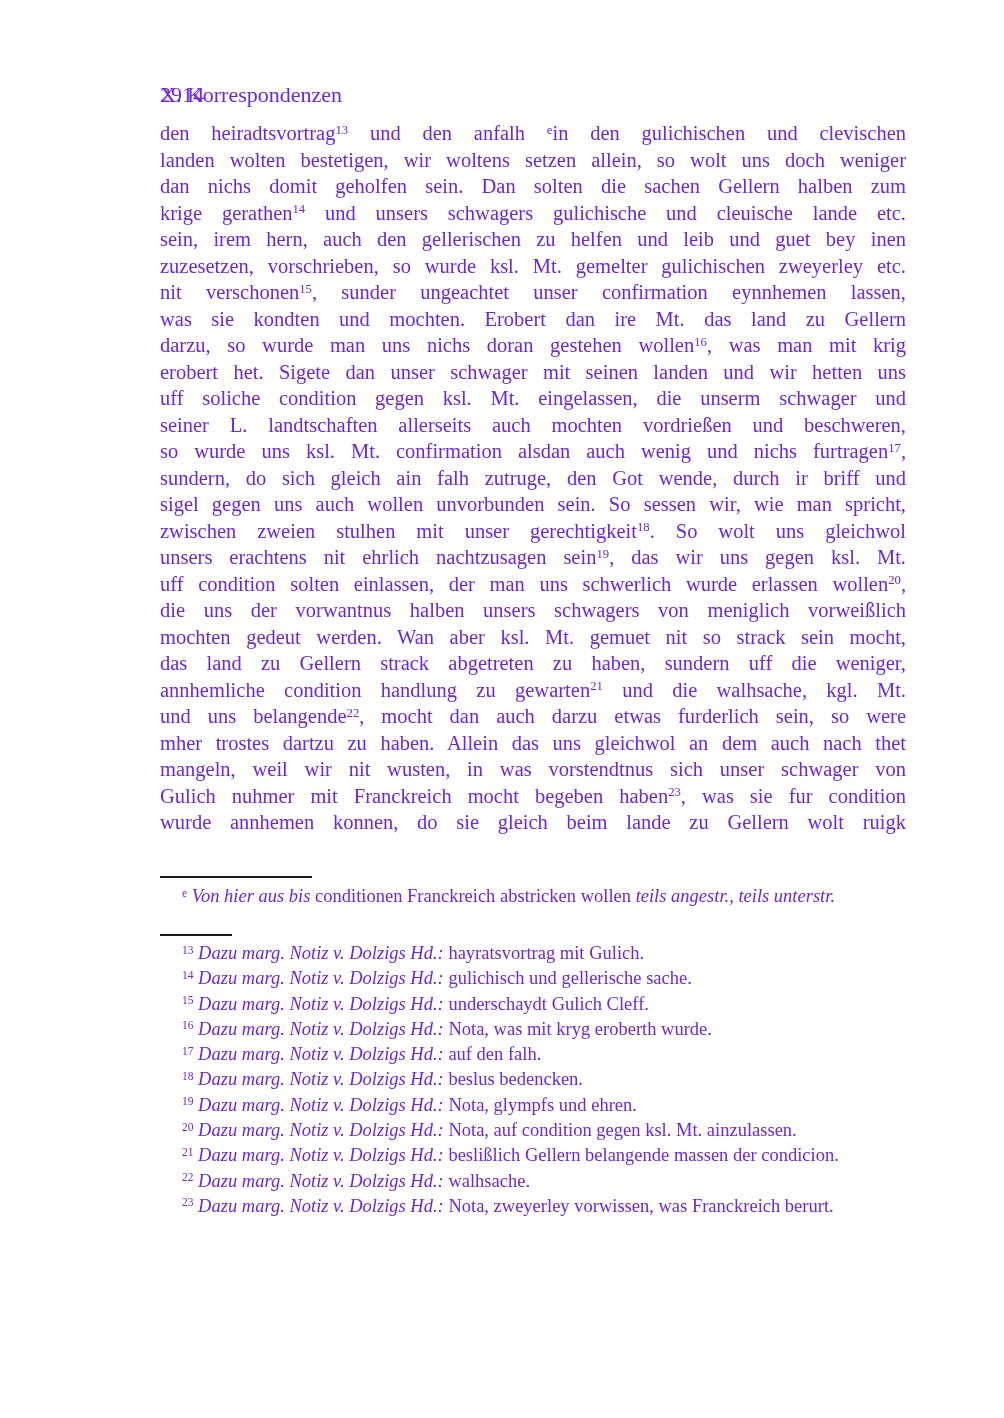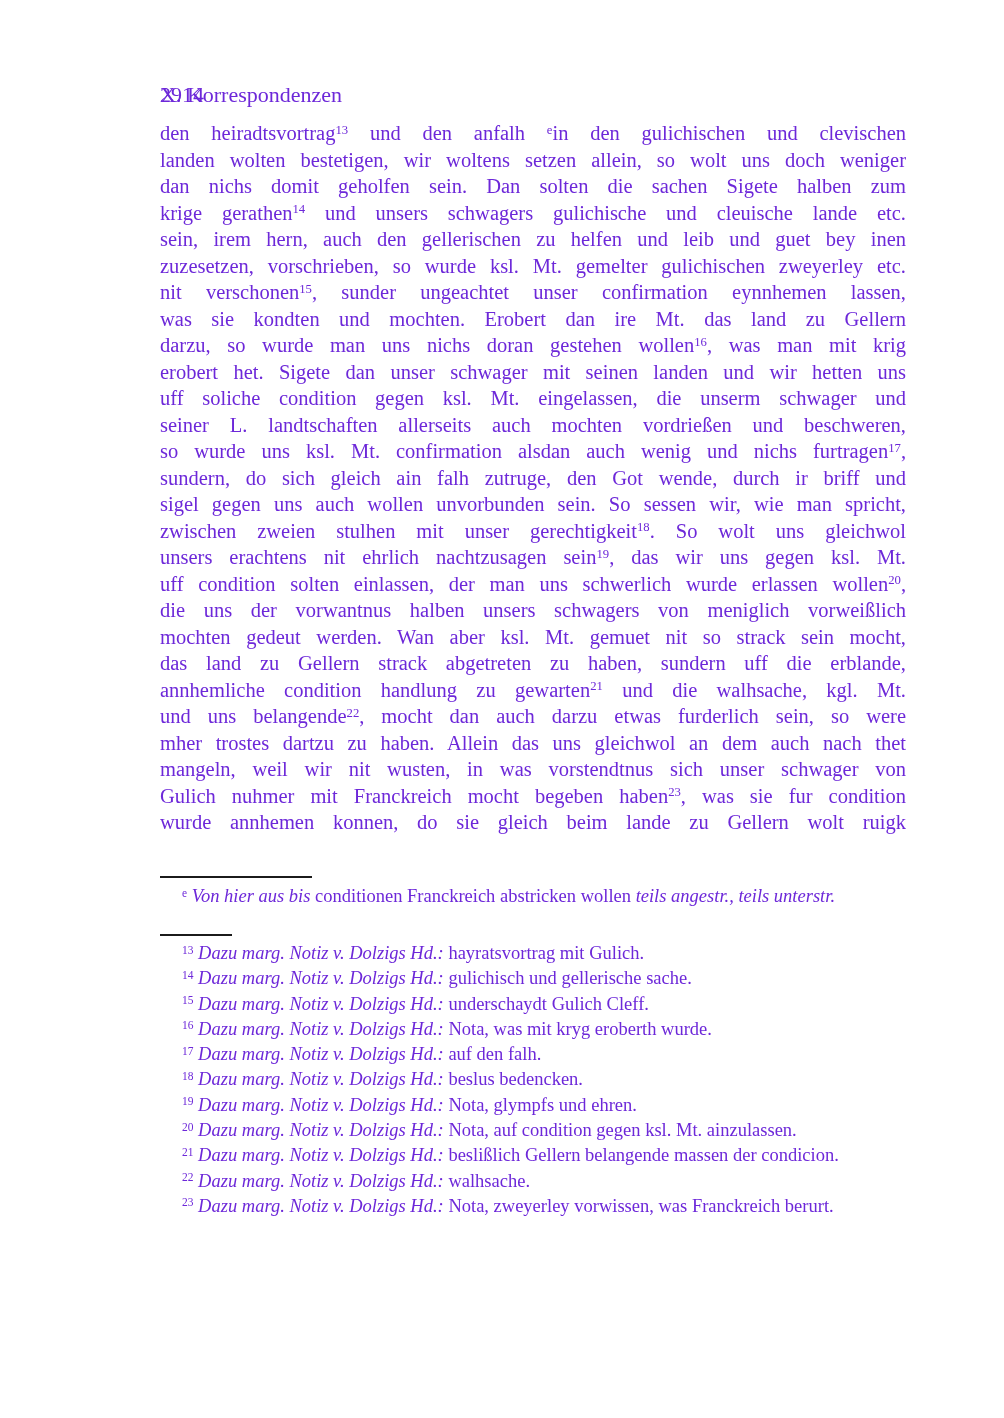--- a/index.html
+++ b/index.html
@@ -81,39 +81,39 @@
 <div class="page">
 
   <header class="running-header">
     <span class="page-num">2914</span>
     <span class="running-title">X. Korrespondenzen</span>
   </header>
 
   <main class="body-text">
       <div class="line">den heiradtsvortrag<sup class="fnref">13</sup> und den anfalh <sup class="fnref">e</sup>in den gulichischen und clevischen</div>
       <div class="line">landen wolten bestetigen, wir woltens setzen allein, so wolt uns doch weniger</div>
-      <div class="line">dan nichs domit geholfen sein. Dan solten die sachen Sigete halben zum</div>
+      <div class="line">dan nichs domit geholfen sein. Dan solten die sachen Gellern halben zum</div>
       <div class="line">krige gerathen<sup class="fnref">14</sup> und unsers schwagers gulichische und cleuische lande etc.</div>
       <div class="line">sein, irem hern, auch den gellerischen zu helfen und leib und guet bey inen</div>
       <div class="line">zuzesetzen, vorschrieben, so wurde ksl. Mt. gemelter gulichischen zweyerley etc.</div>
       <div class="line">nit verschonen<sup class="fnref">15</sup>, sunder ungeachtet unser confirmation eynnhemen lassen,</div>
       <div class="line">was sie kondten und mochten. Erobert dan ire Mt. das land zu Gellern</div>
       <div class="line">darzu, so wurde man uns nichs doran gestehen wollen<sup class="fnref">16</sup>, was man mit krig</div>
       <div class="line">erobert het. Sigete dan unser schwager mit seinen landen und wir hetten uns</div>
       <div class="line">uff soliche condition gegen ksl. Mt. eingelassen, die unserm schwager und</div>
       <div class="line">seiner L. landtschaften allerseits auch mochten vordrießen und beschweren,</div>
       <div class="line">so wurde uns ksl. Mt. confirmation alsdan auch wenig und nichs furtragen<sup class="fnref">17</sup>,</div>
       <div class="line">sundern, do sich gleich ain falh zutruge, den Got wende, durch ir briff und</div>
       <div class="line">sigel gegen uns auch wollen unvorbunden sein. So sessen wir, wie man spricht,</div>
       <div class="line">zwischen zweien stulhen mit unser gerechtigkeit<sup class="fnref">18</sup>. So wolt uns gleichwol</div>
       <div class="line">unsers erachtens nit ehrlich nachtzusagen sein<sup class="fnref">19</sup>, das wir uns gegen ksl. Mt.</div>
       <div class="line">uff condition solten einlassen, der man uns schwerlich wurde erlassen wollen<sup class="fnref">20</sup>,</div>
       <div class="line">die uns der vorwantnus halben unsers schwagers von meniglich vorweißlich</div>
       <div class="line">mochten gedeut werden. Wan aber ksl. Mt. gemuet nit so strack sein mocht,</div>
-      <div class="line">das land zu Gellern strack abgetreten zu haben, sundern uff die erblande,</div>
+      <div class="line">das land zu Gellern strack abgetreten zu haben, sundern uff die weniger,</div>
       <div class="line">annhemliche condition handlung zu gewarten<sup class="fnref">21</sup> und die walhsache, kgl. Mt.</div>
       <div class="line">und uns belangende<sup class="fnref">22</sup>, mocht dan auch darzu etwas furderlich sein, so were</div>
       <div class="line">mher trostes dartzu zu haben. Allein das uns gleichwol an dem auch nach thet</div>
       <div class="line">mangeln, weil wir nit wusten, in was vorstendtnus sich unser schwager von</div>
       <div class="line">Gulich nuhmer mit Franckreich mocht begeben haben<sup class="fnref">23</sup>, was sie fur condition</div>
       <div class="line">wurde annhemen konnen, do sie gleich beim lande zu Gellern wolt ruigk</div>
     </main>
 
   <section class="apparatus">
     <hr class="rule rule-long">

